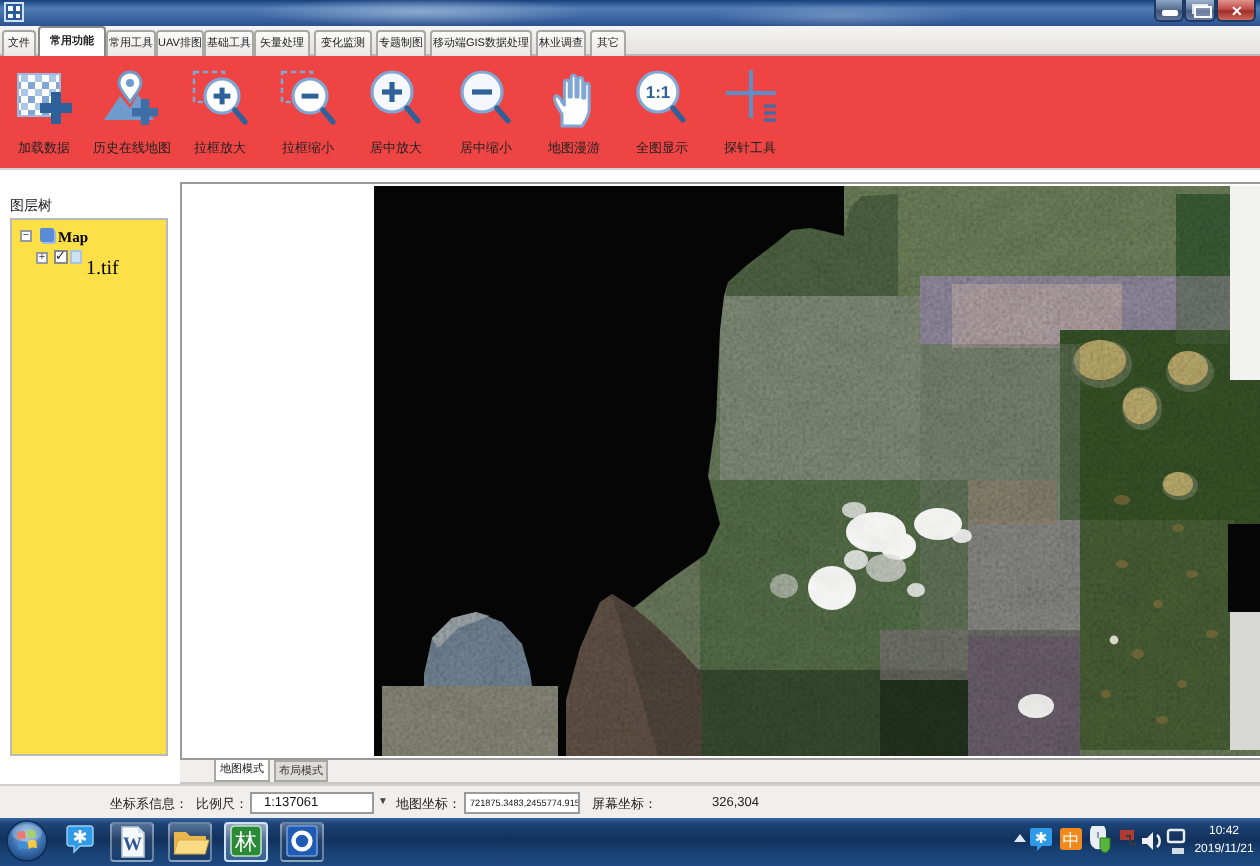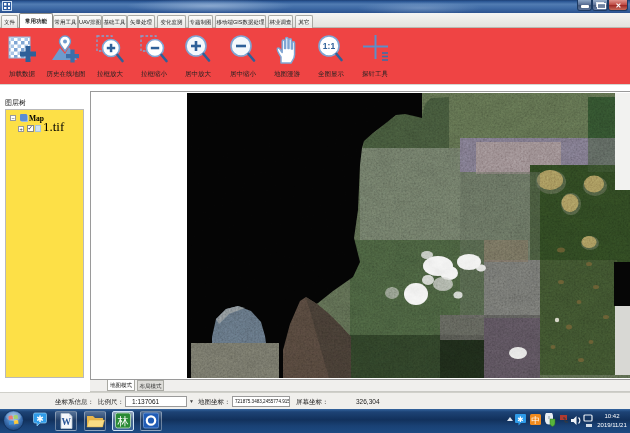--- a/index.html
+++ b/index.html
@@ -166,21 +166,21 @@
 
   <div id="lblTree" class="abs">图层树</div>
   <div id="treebox" class="abs">
     <div style="position:absolute;left:4px;top:5px;width:6px;height:6px;border:1px solid #999;background:#fff;font-size:5.5px;line-height:4.5px;text-align:center;color:#333;">−</div>
     <div style="position:absolute;left:14px;top:4px;width:7px;height:7px;background:#5b8dd6;border-radius:1px;box-shadow:1px 1px 0 #9dbce4;"></div>
     <div style="position:absolute;left:23px;top:3.5px;font-size:7.5px;font-weight:bold;color:#000;font-family:'Liberation Serif',serif;">Map</div>
     <div style="position:absolute;left:12px;top:16px;width:6px;height:6px;border:1px solid #999;background:#fff;font-size:5.5px;line-height:4.5px;text-align:center;color:#333;">+</div>
     <div style="position:absolute;left:21px;top:15px;width:7px;height:7px;background:#fff;border:1px solid #888;"></div>
     <div style="position:absolute;left:21.5px;top:14px;font-size:6.5px;color:#223;">✓</div>
     <div style="position:absolute;left:29px;top:15px;width:6px;height:7px;background:#cfe2f4;border:1px solid #a8c4e0;"></div>
-    <div style="position:absolute;left:37px;top:9px;font-size:13px;color:#000;font-family:'Liberation Serif',serif;">1.tif</div>
+    <div style="position:absolute;left:37px;top:19px;font-size:10px;color:#000;font-family:'Liberation Serif',serif;">1.tif</div>
   </div>
 
   <div id="mapbox" class="abs"></div>
   <div id="mapsvg" class="abs" style="left:91px;top:92px;width:539px;height:288px;">
   <svg width="539" height="288" viewBox="0 0 539 288">
     <defs>
       <filter id="nz" x="-5%" y="-5%" width="110%" height="110%">
         <feTurbulence type="fractalNoise" baseFrequency="0.55" numOctaves="3" seed="11" stitchTiles="stitch"></feTurbulence>
         <feColorMatrix type="saturate" values="0"></feColorMatrix>
         <feComponentTransfer>

